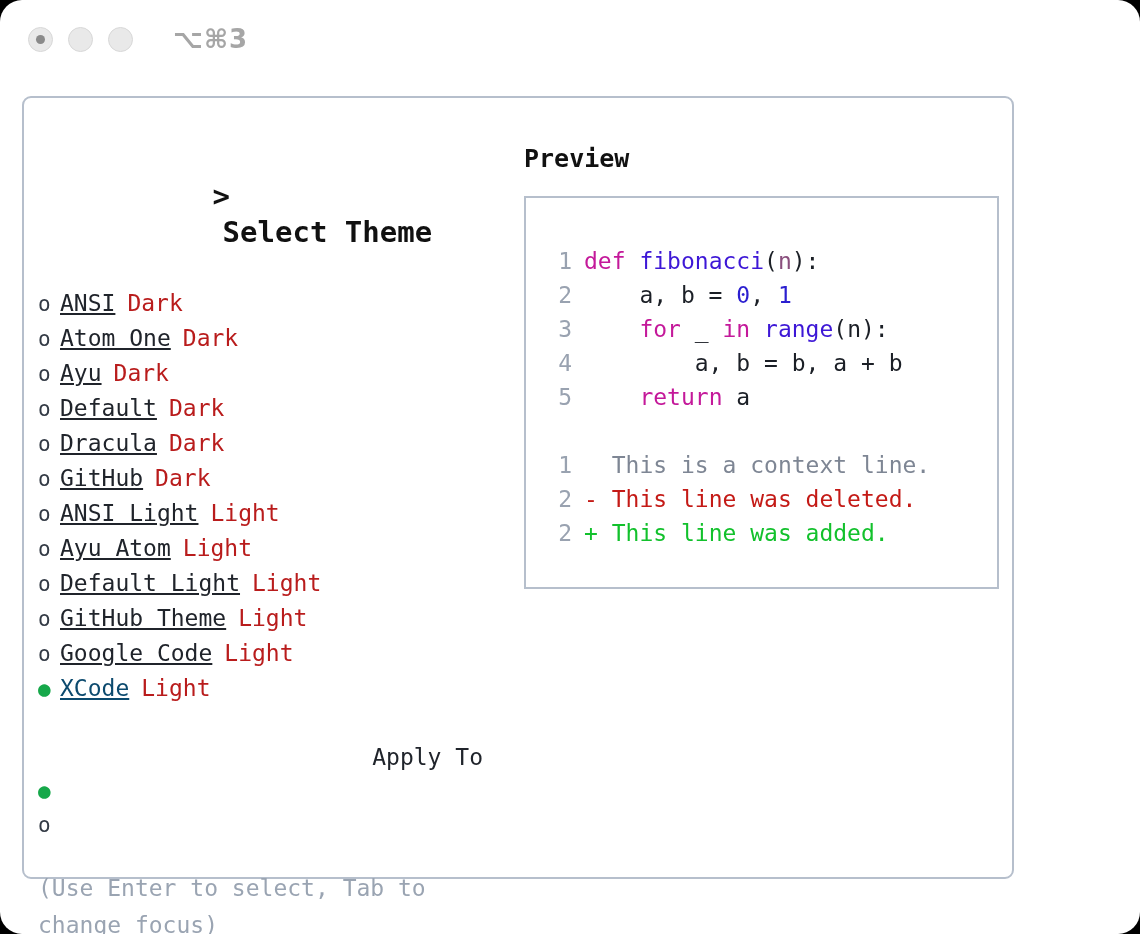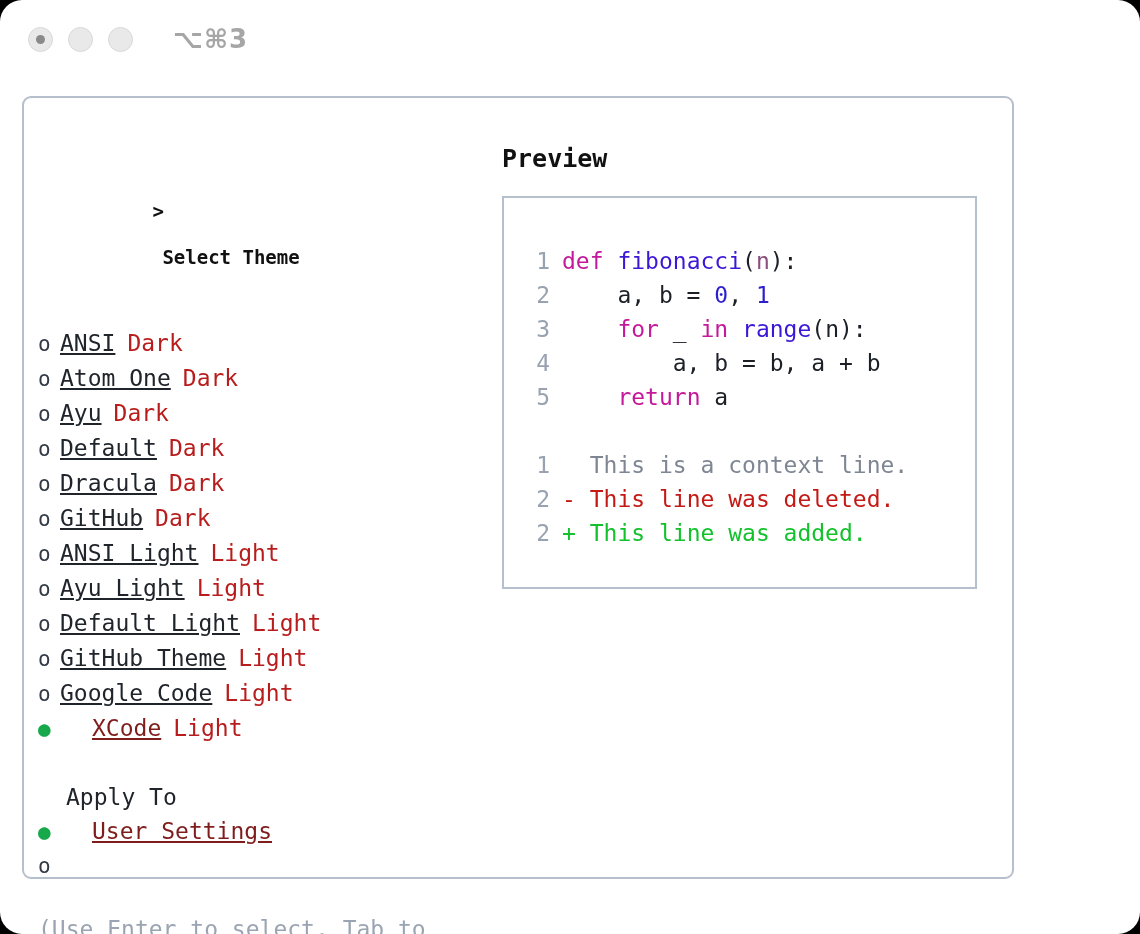--- a/index.html
+++ b/index.html
@@ -85,71 +85,72 @@
 
   
   #left-col {
     position: absolute;
     left: 14px;
     top: 44px;
     width: 445px;
   }
 
   .section-header {
-    font-size: 19px;
+    font-size: 29px;
     font-weight: bold;
     color: #111111;
-    line-height: 46px;
+    line-height: 36px;
     white-space: pre;
   }
   .section-header .caret { font-weight: bold; }
 
   .opt-row {
     display: flex;
     align-items: baseline;
     line-height: 34px;
     font-size: 23px;
     white-space: pre;
   }
   .opt-marker {
     width: 22px;
     flex: 0 0 22px;
     color: #333a45;
     font-size: 21px;
   }
   .opt-row.selected .opt-marker { color: #16a84a; }
   .opt-label { color: #20242b; text-decoration: underline; }
-  .opt-row.selected .opt-label { color: #7f1d1d; margin-left: 32px; }
+  .opt-row.selected .opt-label { color: #0c4a6e; }
   .opt-badge {
     color: #b91c1c;
     margin-left: 12px;
   }
 
   #apply-header {
     font-size: 23px;
     color: #20242b;
     line-height: 34px;
     padding-left: 28px;
     white-space: pre;
+    text-align: right;
   }
 
   #hint-text {
     margin-top: 28px;
     font-size: 23px;
     color: #9aa4b2;
     line-height: 37px;
     width: 410px;
   }
 
   .spacer-row { height: 34px; }
 
   
   #right-col {
     position: absolute;
-    left: 478px;
+    left: 500px;
     top: 44px;
     width: 490px;
   }
   #preview-title {
     font-size: 25px;
     font-weight: bold;
     color: #111111;
     line-height: 34px;
   }
   #preview-box {
@@ -216,33 +217,33 @@
         </div>
 
         <div id="theme-list">
             <div class="opt-row"><span class="opt-marker">o</span><span class="opt-label">ANSI</span><span class="opt-badge">Dark</span></div>
             <div class="opt-row"><span class="opt-marker">o</span><span class="opt-label">Atom One</span><span class="opt-badge">Dark</span></div>
             <div class="opt-row"><span class="opt-marker">o</span><span class="opt-label">Ayu</span><span class="opt-badge">Dark</span></div>
             <div class="opt-row"><span class="opt-marker">o</span><span class="opt-label">Default</span><span class="opt-badge">Dark</span></div>
             <div class="opt-row"><span class="opt-marker">o</span><span class="opt-label">Dracula</span><span class="opt-badge">Dark</span></div>
             <div class="opt-row"><span class="opt-marker">o</span><span class="opt-label">GitHub</span><span class="opt-badge">Dark</span></div>
             <div class="opt-row"><span class="opt-marker">o</span><span class="opt-label">ANSI Light</span><span class="opt-badge">Light</span></div>
-            <div class="opt-row"><span class="opt-marker">o</span><span class="opt-label">Ayu Light</span><span class="opt-badge">Light</span></div>
+            <div class="opt-row"><span class="opt-marker">o</span><span class="opt-label">Ayu Atom</span><span class="opt-badge">Light</span></div>
             <div class="opt-row"><span class="opt-marker">o</span><span class="opt-label">Default Light</span><span class="opt-badge">Light</span></div>
             <div class="opt-row"><span class="opt-marker">o</span><span class="opt-label">GitHub Theme</span><span class="opt-badge">Light</span></div>
             <div class="opt-row"><span class="opt-marker">o</span><span class="opt-label">Google Code</span><span class="opt-badge">Light</span></div>
             <div class="opt-row selected"><span class="opt-marker">●</span><span class="opt-label">XCode</span><span class="opt-badge">Light</span></div>
           </div>
 
         <div class="spacer-row"></div>
 
         <div id="apply-header">Apply To</div>
 
         <div id="apply-list">
-            <div class="opt-row selected"><span class="opt-marker">●</span><span class="opt-label">User Settings</span></div>
+            <div class="opt-row selected"><span class="opt-marker">●</span></div>
             <div class="opt-row"><span class="opt-marker">o</span></div>
           </div>
 
         <div id="hint-text">(Use Enter to select, Tab to change focus)</div>
       </div>
 
       <div id="right-col">
         <div id="preview-title">Preview</div>
 
         <div id="preview-box">

